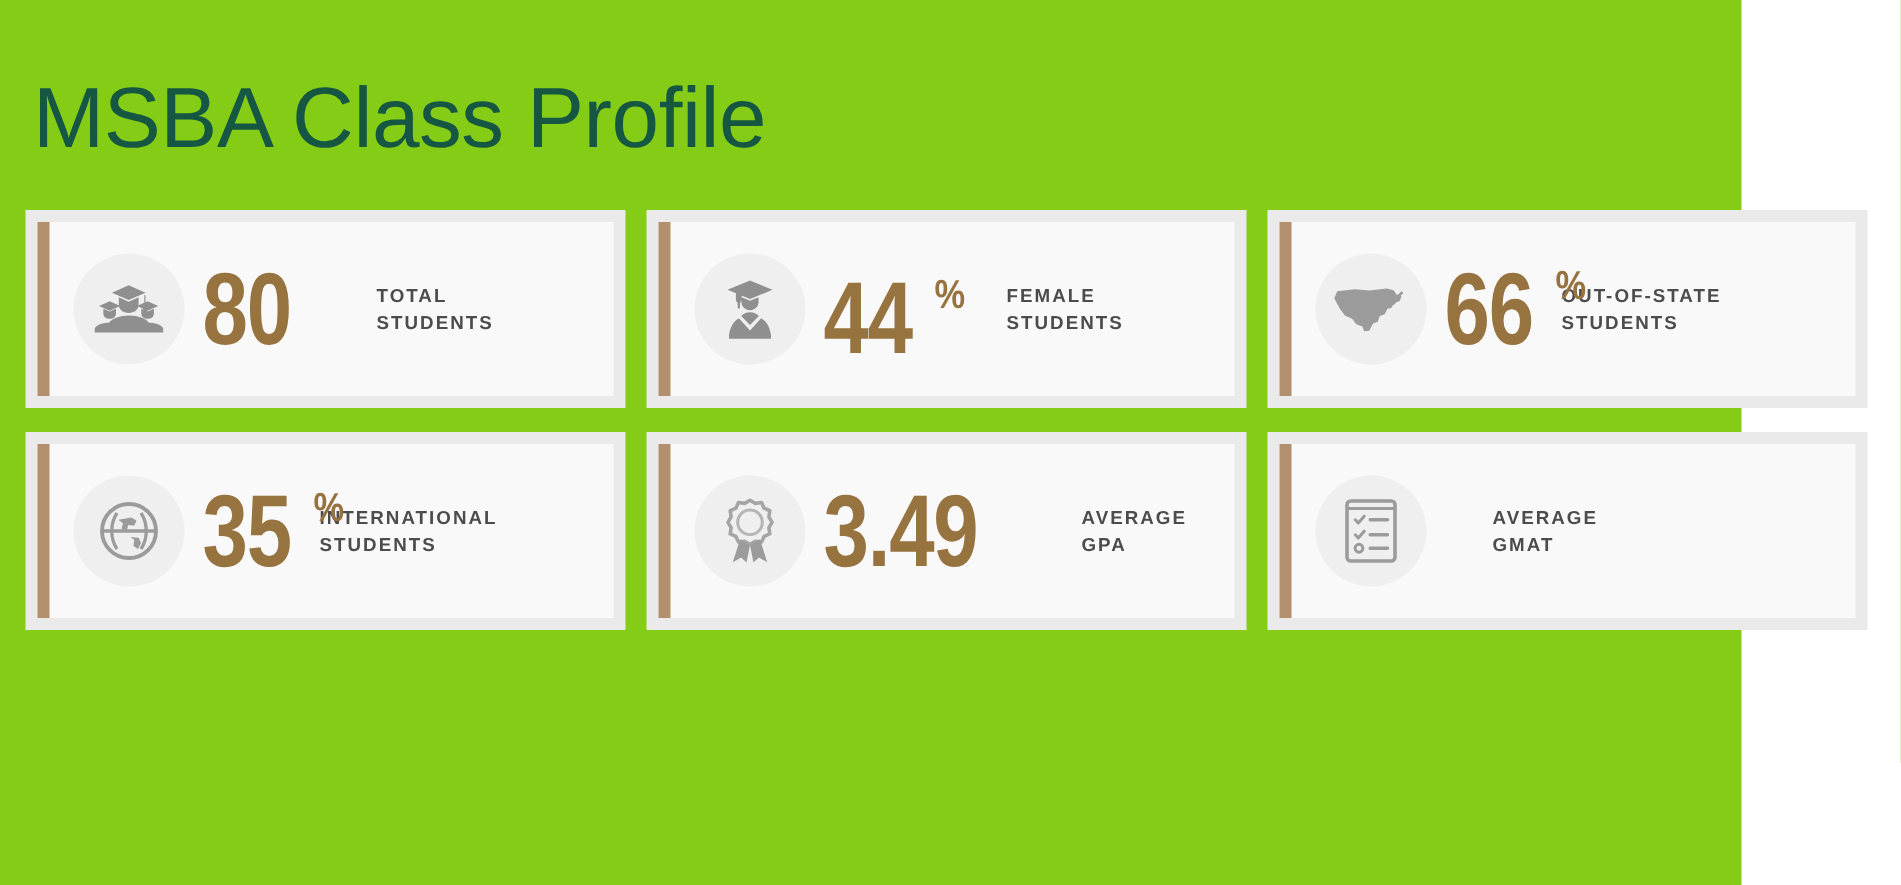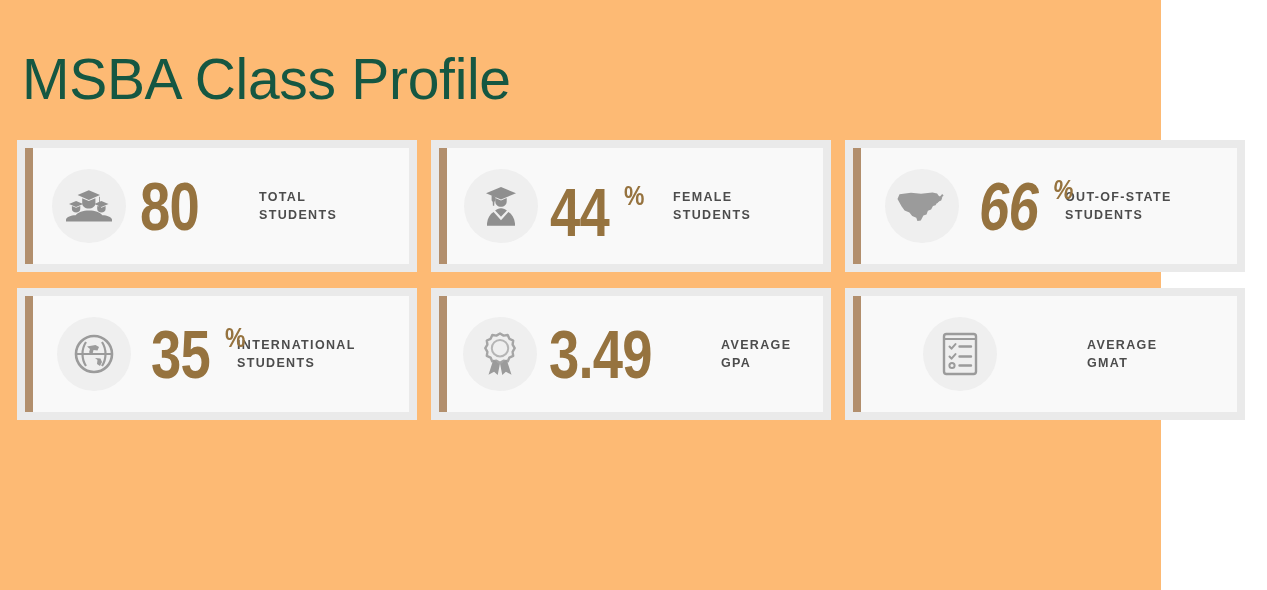--- a/index.html
+++ b/index.html
@@ -13,21 +13,21 @@
     height: 590px;
     overflow: hidden;
     font-family: "Liberation Sans", sans-serif;
     -webkit-font-smoothing: antialiased;
   }
 
   .page {
     position: relative;
     width: 1161px;
     height: 590px;
-    background: #fdba74;
+    background: #84cc16;
   }
 
   
   .page-title {
     position: absolute;
     left: 22px;
     top: 8px;
     font-size: 57px;
     line-height: 1.18;
     font-weight: 400;
@@ -57,21 +57,20 @@
     align-items: stretch;
   }
   .stat-card.tall { height: 138px; }
 
   .card-inner {
     flex: 1;
     background: #f9f9f9;          
     display: flex;
     align-items: center;
     position: relative;
-    justify-content: space-between;
   }
 
   .accent-bar {
     width: 8px;
     align-self: stretch;
     background: #b28f6d;          
     flex: 0 0 8px;
   }
 
   .icon-wrap {
@@ -122,21 +121,21 @@
     line-height: 1.45;
     letter-spacing: 1.35px;
     color: #4c4c4c;
     text-transform: uppercase;
     white-space: pre-line;
   }
 
   
   .vw-80  { width: 72px; }
   .vw-44  { width: 78px; margin-top: 13px; }
-  .vw-66  { width: 78px; font-style: italic; }
+  .vw-66  { width: 78px; }
   .vw-35  { width: 78px; }
   .vw-349 { width: 128px; }
   .vw-720 { width: 124px; }
   .vw-03  { width: 82px; }
 
   .label-narrow { max-width: 150px; margin-left: 44px; }
   .label-wide   { max-width: 172px; }
 </style>
 </head>
 <body>

